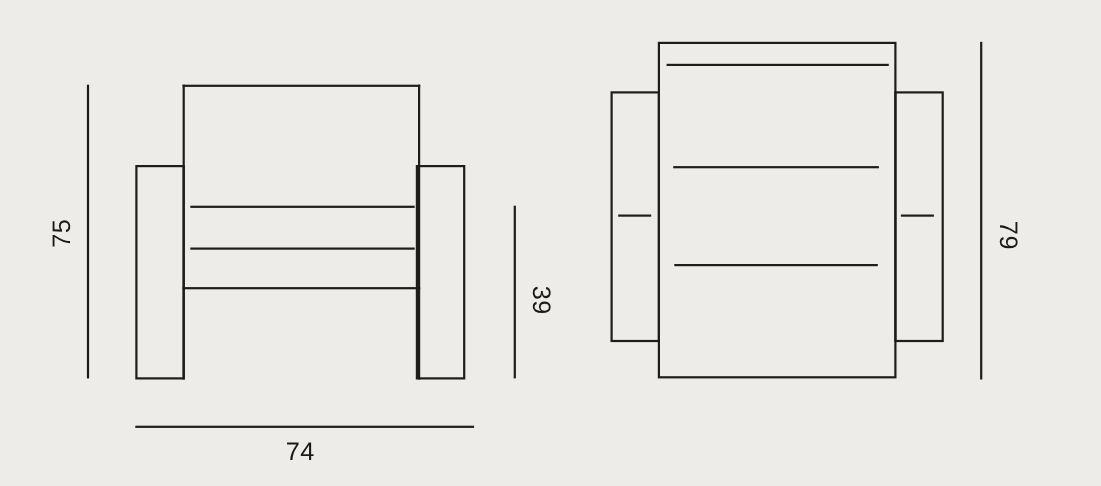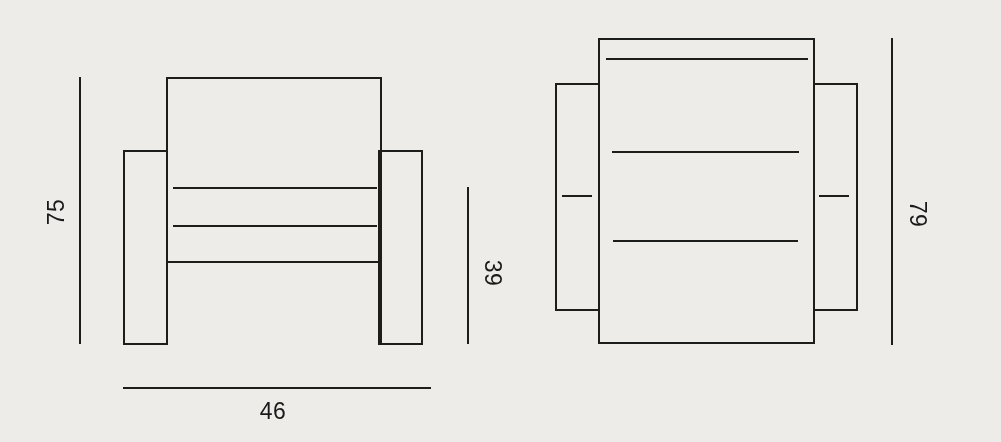--- a/index.html
+++ b/index.html
@@ -72,21 +72,21 @@
     <div class="hline" id="fv-cushion-1"></div>
     <div class="hline" id="fv-cushion-2"></div>
 
     <div class="box" id="fv-armrest-l"></div>
     <div class="box" id="fv-armrest-r"></div>
 
     <div class="vline" id="fv-dim-sh-line"></div>
     <div class="dim-label rot-cw" id="fv-label-sh">39</div>
 
     <div class="hline" id="fv-dim-w-line"></div>
-    <div class="dim-label" id="fv-label-w">46</div>
+    <div class="dim-label" id="fv-label-w">74</div>
   </div>
 
   <div>
 
     <div class="box" id="tv-main"></div>
     <div class="hline" id="tv-line-1"></div>
     <div class="hline" id="tv-line-2"></div>
     <div class="hline" id="tv-line-3"></div>
 
     <div class="box" id="tv-armrest-l"></div>

